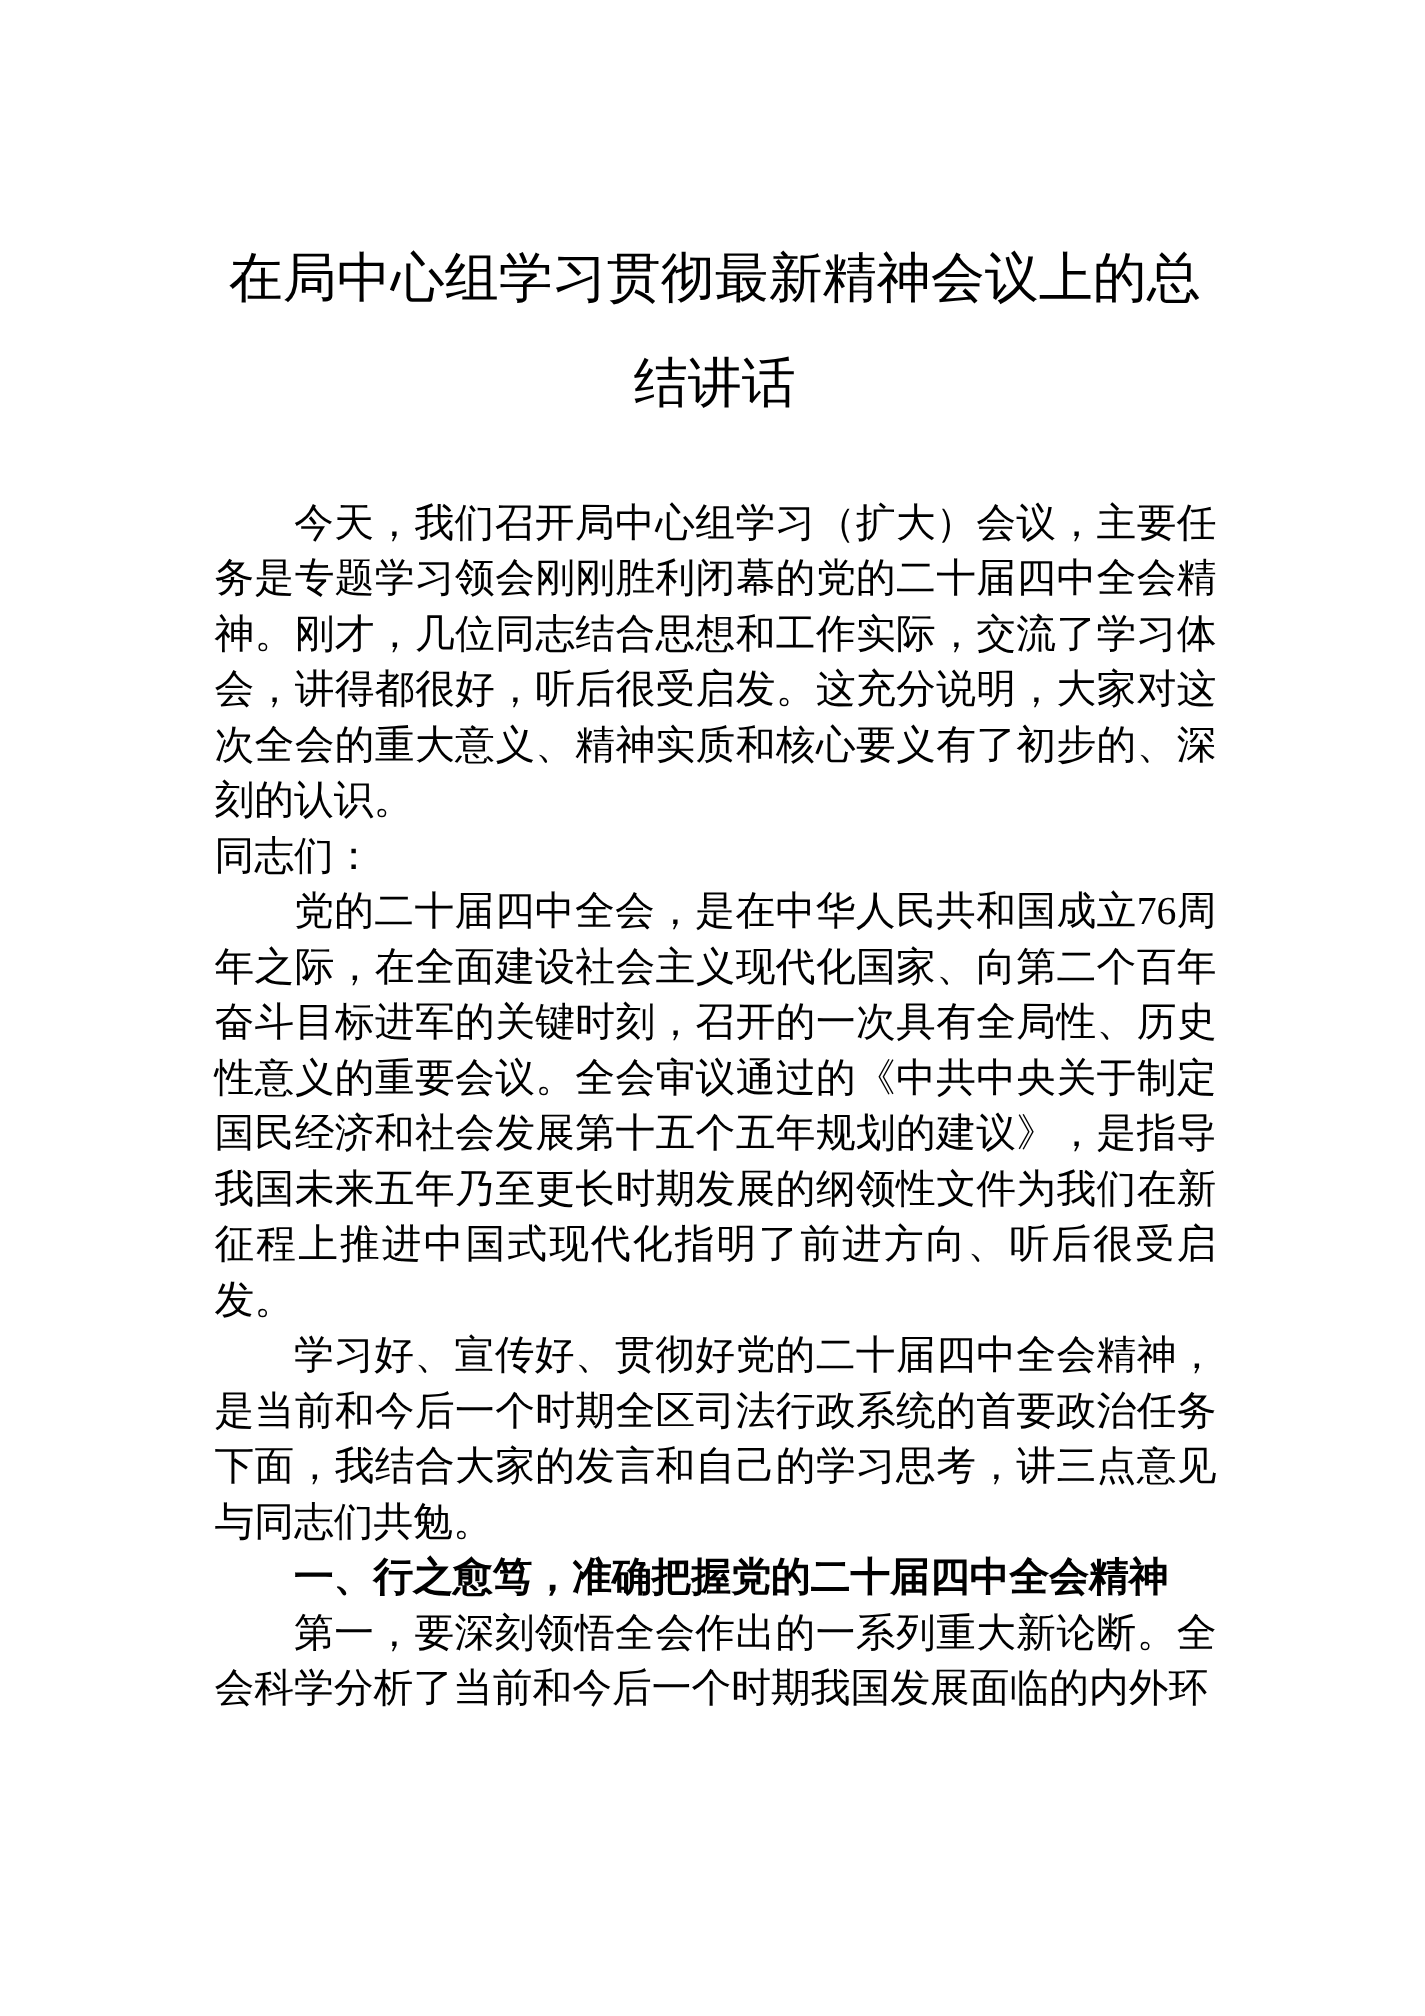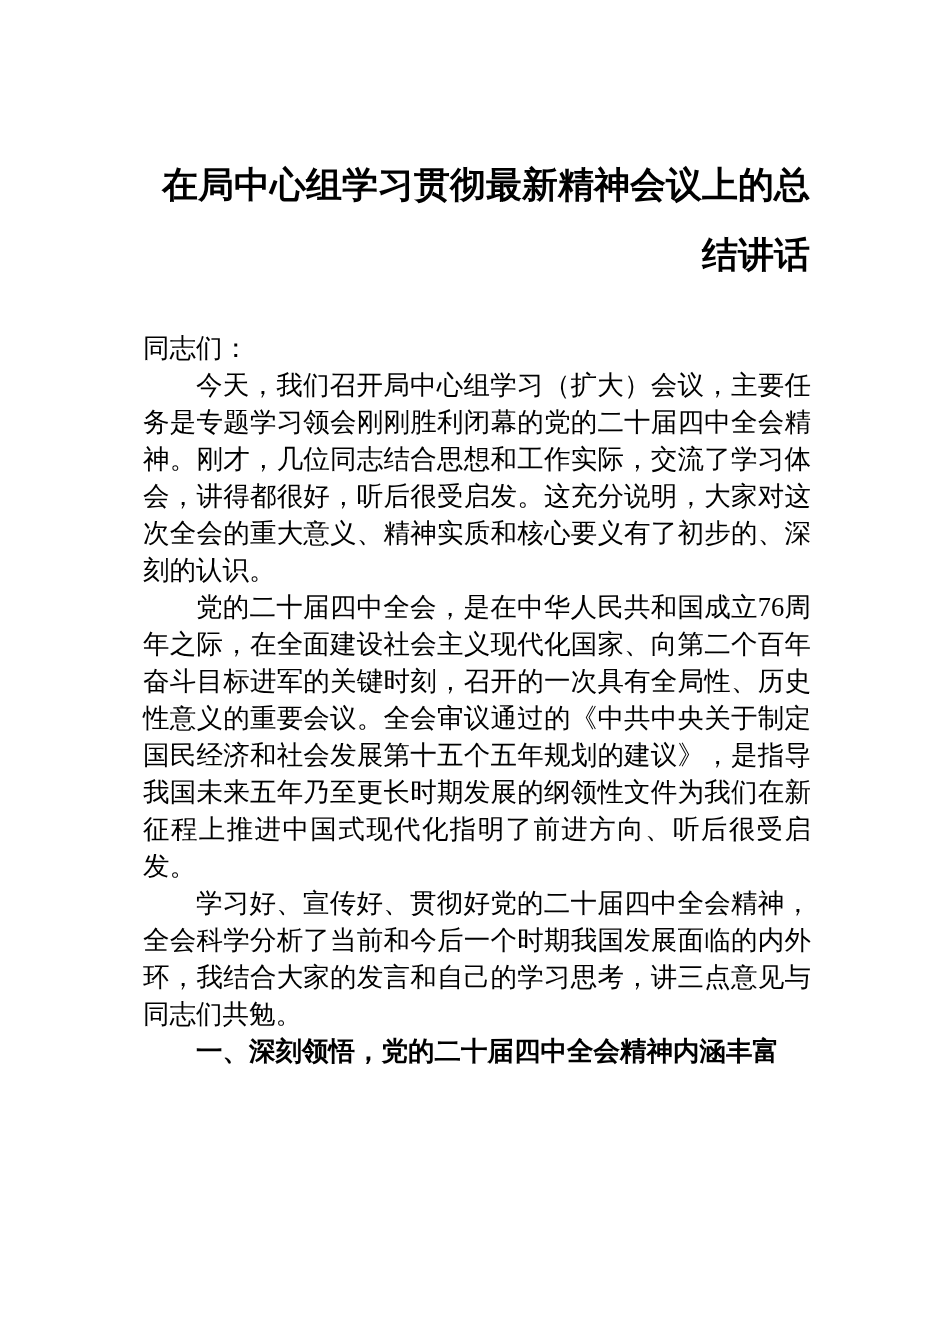--- a/index.html
+++ b/index.html
@@ -14,22 +14,22 @@
     background: #ffffff;
     box-sizing: border-box;
     padding: 150px 140px 0 143px;
     overflow: hidden;
     color: #000000;
     font-family: "Liberation Serif", serif;
   }
   .doc-title {
     margin: 0 0 40px 0;
     font-size: 36px;
-    font-weight: bold;
-    text-align: right;
+    font-weight: normal;
+    text-align: center;
     line-height: 70px;
     color: #000000;
   }
   .doc-body {
     width: 668px;
   }
   .para {
     margin: 0;
     font-size: 26.5px;
     line-height: 37px;
@@ -40,19 +40,20 @@
   .para-body { text-indent: 2em; }
   .para-heading { text-indent: 2em; font-weight: bold; }
   .para-salutation { text-indent: 0; }
 </style>
 </head>
 <body>
 
 <div class="page">
   <h1 class="doc-title">在局中心组学习贯彻最新精神会议上的总结讲话</h1>
   <div class="doc-body" id="doc-body">
+      <p class="para para-body">今天，我们召开局中心组学习（扩大）会议，主要任务是专题学习领会刚刚胜利闭幕的党的二十届四中全会精神。刚才，几位同志结合思想和工作实际，交流了学习体会，讲得都很好，听后很受启发。这充分说明，大家对这次全会的重大意义、精神实质和核心要义有了初步的、深刻的认识。</p>
       <p class="para para-salutation">同志们：</p>
-      <p class="para para-body">今天，我们召开局中心组学习（扩大）会议，主要任务是专题学习领会刚刚胜利闭幕的党的二十届四中全会精神。刚才，几位同志结合思想和工作实际，交流了学习体会，讲得都很好，听后很受启发。这充分说明，大家对这次全会的重大意义、精神实质和核心要义有了初步的、深刻的认识。</p>
       <p class="para para-body">党的二十届四中全会，是在中华人民共和国成立76周年之际，在全面建设社会主义现代化国家、向第二个百年奋斗目标进军的关键时刻，召开的一次具有全局性、历史性意义的重要会议。全会审议通过的《中共中央关于制定国民经济和社会发展第十五个五年规划的建议》，是指导我国未来五年乃至更长时期发展的纲领性文件为我们在新征程上推进中国式现代化指明了前进方向、听后很受启发。</p>
-      <p class="para para-body">学习好、宣传好、贯彻好党的二十届四中全会精神，全会科学分析了当前和今后一个时期我国发展面临的内外环，我结合大家的发言和自己的学习思考，讲三点意见与同志们共勉。</p>
-      <p class="para para-heading">一、深刻领悟，党的二十届四中全会精神内涵丰富</p>
+      <p class="para para-body">学习好、宣传好、贯彻好党的二十届四中全会精神，是当前和今后一个时期全区司法行政系统的首要政治任务下面，我结合大家的发言和自己的学习思考，讲三点意见与同志们共勉。</p>
+      <p class="para para-heading">一、行之愈笃，准确把握党的二十届四中全会精神</p>
+      <p class="para para-body">第一，要深刻领悟全会作出的一系列重大新论断。全会科学分析了当前和今后一个时期我国发展面临的内外环</p>
     </div>
 </div>
 
 </body></html>

